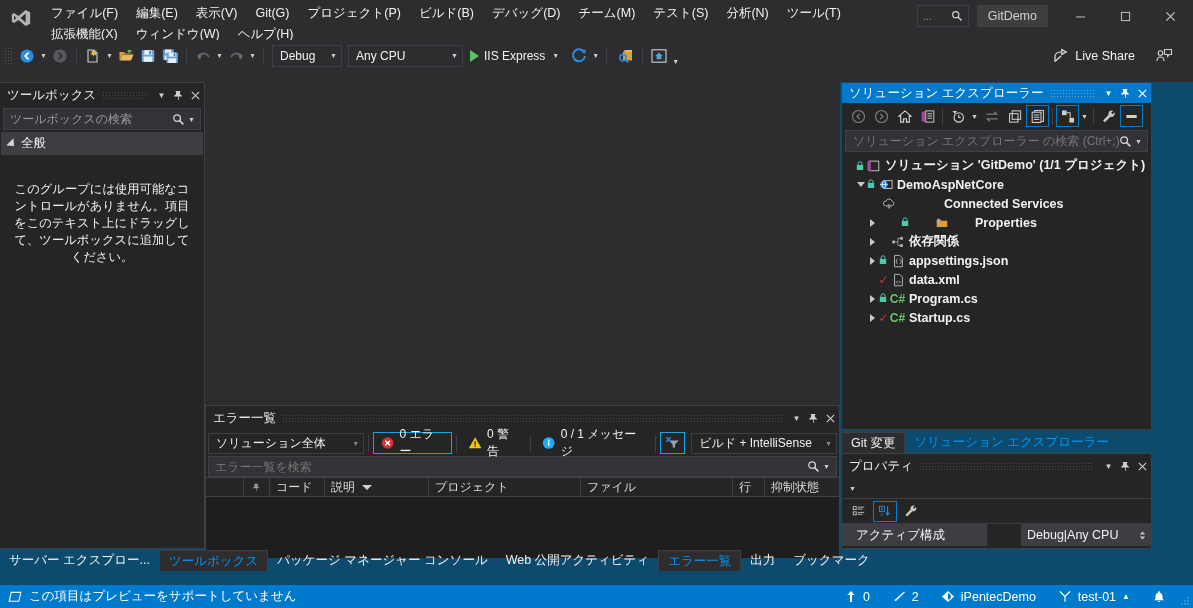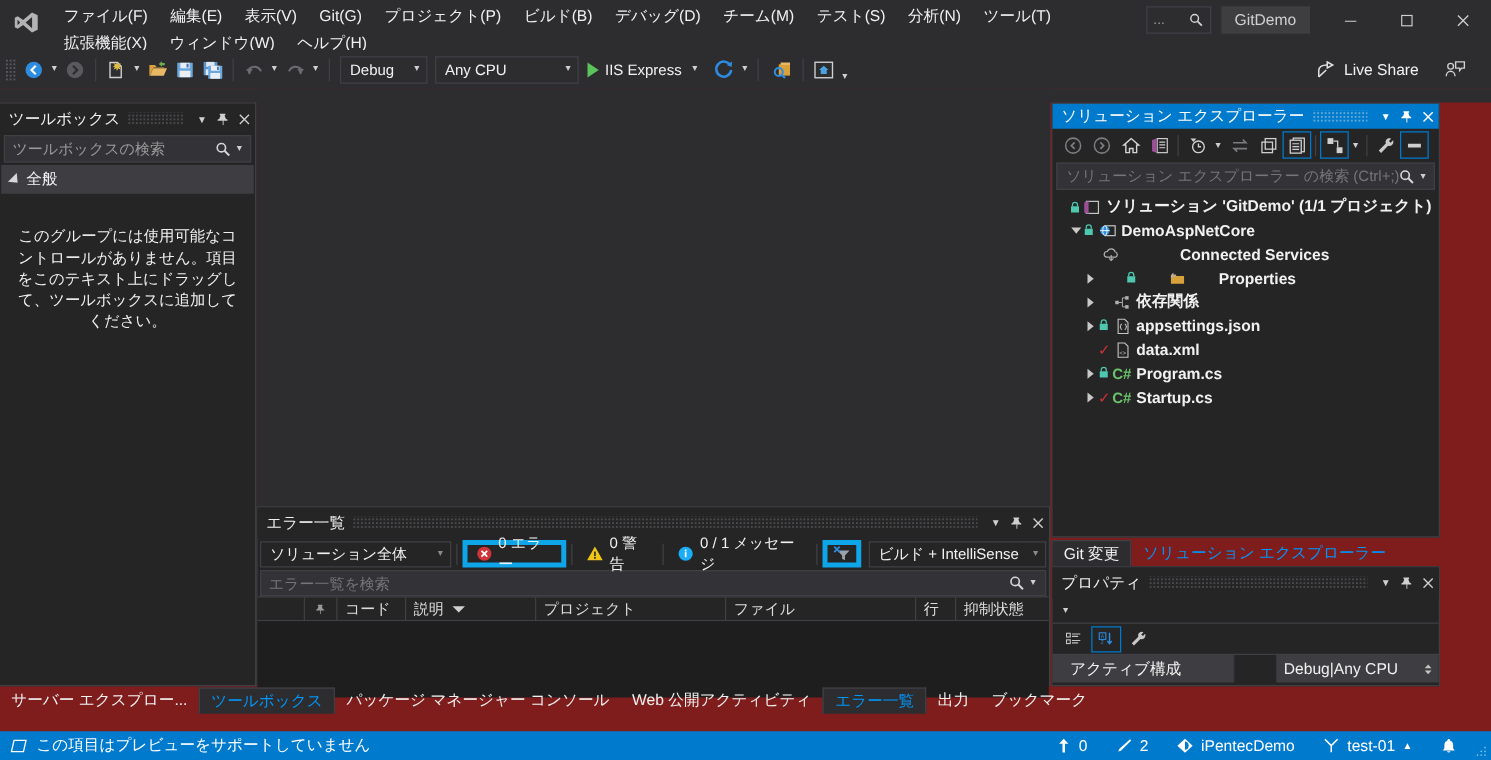--- a/index.html
+++ b/index.html
@@ -5,21 +5,21 @@
   * { box-sizing: border-box; margin:0; padding:0; }
   html, body {
     width: 1193px; height: 608px;
     background: #2d2d30;
     font-family: "Liberation Sans", "DejaVu Sans", sans-serif;
     font-size: 12px;
     color: #f1f1f1;
     overflow: hidden;
     -webkit-font-smoothing: antialiased;
   }
-  #app { position: relative; width:1193px; height:608px; background:#7f1d1d; }
+  #app { position: relative; width:1193px; height:608px; background:#0c4a6e; }
 
   
   .titlebar {
     position:absolute; left:0; top:0; width:1193px; height:40px;
     background:#2d2d30;
     display:flex; align-items:flex-start;
   }
   .vs-logo {
     width:42px; height:32px; display:flex; align-items:center; justify-content:center;
     margin-top:2px;
@@ -96,21 +96,21 @@
   .tbx-msg { padding:26px 12px 0 12px; text-align:center; font-size:12.3px; line-height:17px; color:#f1f1f1;}
 
   
   .editor-bg { position:absolute; left:205px; top:0; width:635px; height:478px; background:#2d2d30; }
 
   
   .errpane { position:absolute; left:205px; top:334px; width:635px; height:144px; background:#252526; border:1px solid #3f3f46;}
   .err-tools { height:26px; display:flex; align-items:center; padding:0 2px; gap:1px; }
   .err-combo { height:21px; border:1px solid #3f3f46; display:flex; align-items:center; justify-content:space-between; padding:0 4px 0 7px; font-size:12px; }
   .pill { height:22px; display:flex; align-items:center; gap:5px; padding:0 7px; font-size:12px; }
-  .pill.sel { border:4px solid #0ea5e9; }
+  .pill.sel { border:1px solid #0ea5e9; }
   .vsep { width:1px; height:17px; background:#3f3f46; margin:0 3px; }
   .err-search { height:21px; margin:0 2px; border:1px solid #3f3f46; background:#333337; display:flex; align-items:center; padding:0 3px 0 6px;}
   .err-head {
     height:20px; display:flex; align-items:stretch; background:#252526;
     border-top:1px solid #3f3f46; border-bottom:1px solid #3f3f46; font-size:12px; color:#dcdcdc;
   }
   .err-head > div { display:flex; align-items:center; padding-left:6px; border-right:1px solid #3f3f46; white-space:nowrap;}
   .err-body { background:#1e1e1e; height:61px; }
 
   

